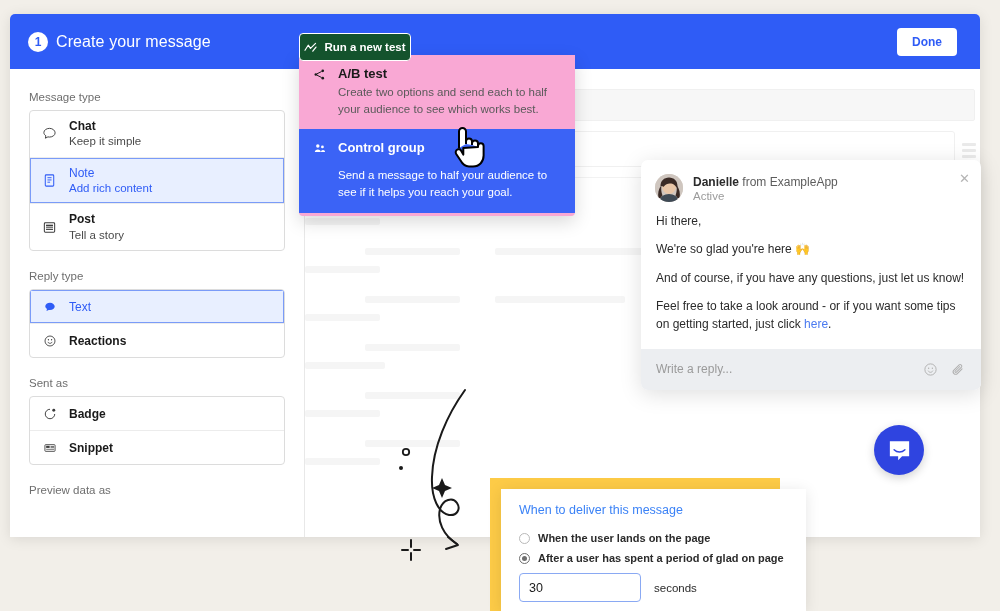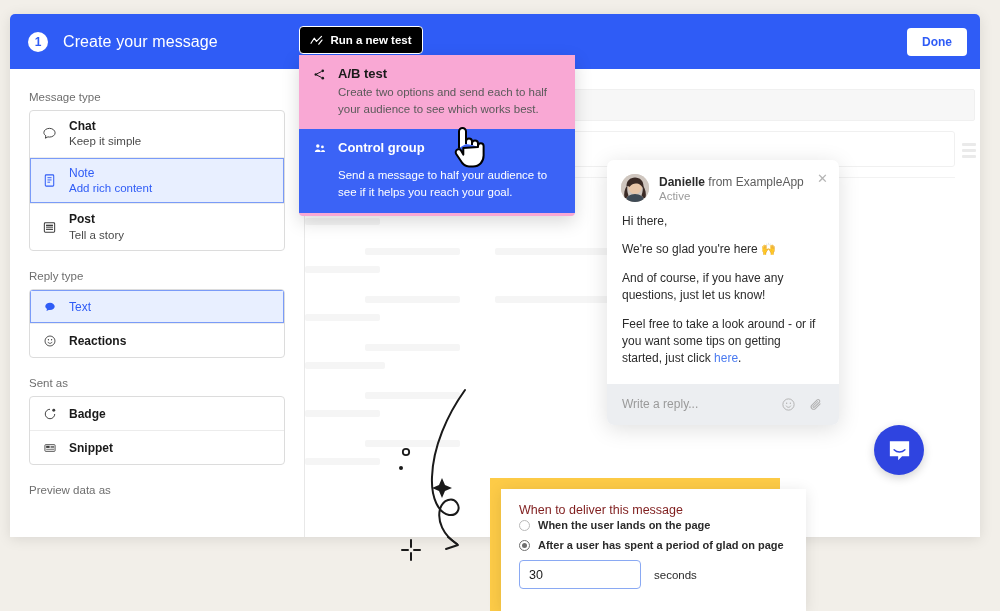--- a/index.html
+++ b/index.html
@@ -47,26 +47,26 @@
     font-size: 12px;
     font-weight: bold;
     display: flex;
     align-items: center; justify-content: center;
     margin-left: 18px;
     flex: none;
   }
   .header-title {
     color: #ffffff;
     font-size: 16px;
-    margin-left: 15px;
+    margin-left: 8px;
     letter-spacing: 0.1px;
   }
   .done-btn {
     position: absolute;
-    right: 13px; top: 14px;
+    right: 23px; top: 14px;
     background: #ffffff;
     color: #2f5cf6;
     font-size: 12px;
     font-weight: bold;
     border: none;
     border-radius: 4px;
     padding: 7px 15px;
     cursor: pointer;
     font-family: "Liberation Sans", sans-serif;
   }
@@ -182,23 +182,23 @@
   .ph-line {
     position: absolute;
     background: #f5f5f5;
     border-radius: 2px;
     height: 7px;
   }
 
   
   .run-test-btn {
     position: absolute;
-    left: 299px; top: 26px;
-    width: 124px; height: 28px;
-    background: #000000;
+    left: 299px; top: 33px;
+    width: 112px; height: 28px;
+    background: #14532d;
     border: 1px solid #ffffff;
     border-radius: 4px;
     color: #ffffff;
     font-size: 11.5px;
     font-weight: bold;
     display: flex;
     align-items: center;
     justify-content: center;
     cursor: pointer;
     z-index: 30;
@@ -248,22 +248,22 @@
   .cursor-hand {
     position: absolute;
     left: 448px; top: 124px;
     z-index: 40;
     pointer-events: none;
   }
 
   
   .messenger {
     position: absolute;
-    left: 607px; top: 160px;
-    width: 232px;
+    left: 641px; top: 160px;
+    width: 340px;
     background: #ffffff;
     border-radius: 7px;
     box-shadow: 0 4px 22px rgba(0,0,0,0.13);
     overflow: hidden;
     z-index: 20;
   }
   .msg-head {
     display: flex;
     align-items: flex-start;
     padding: 14px 14px 4px 14px;
@@ -327,22 +327,22 @@
     position: absolute;
     left: 501px; top: 489px;
     width: 305px; height: 122px;
     background: #ffffff;
     box-shadow: 0 2px 14px rgba(0,0,0,0.10);
     z-index: 51;
     padding: 14px 18px;
   }
   .deliver-title {
     font-size: 12.5px;
-    color: #7f1d1d;
-    margin-bottom: 2px;
+    color: #3b82f6;
+    margin-bottom: 15px;
   }
   .radio-row {
     display: flex;
     align-items: center;
     margin-bottom: 8px;
     cursor: pointer;
   }
   .radio {
     width: 11px; height: 11px;
     border-radius: 50%;

